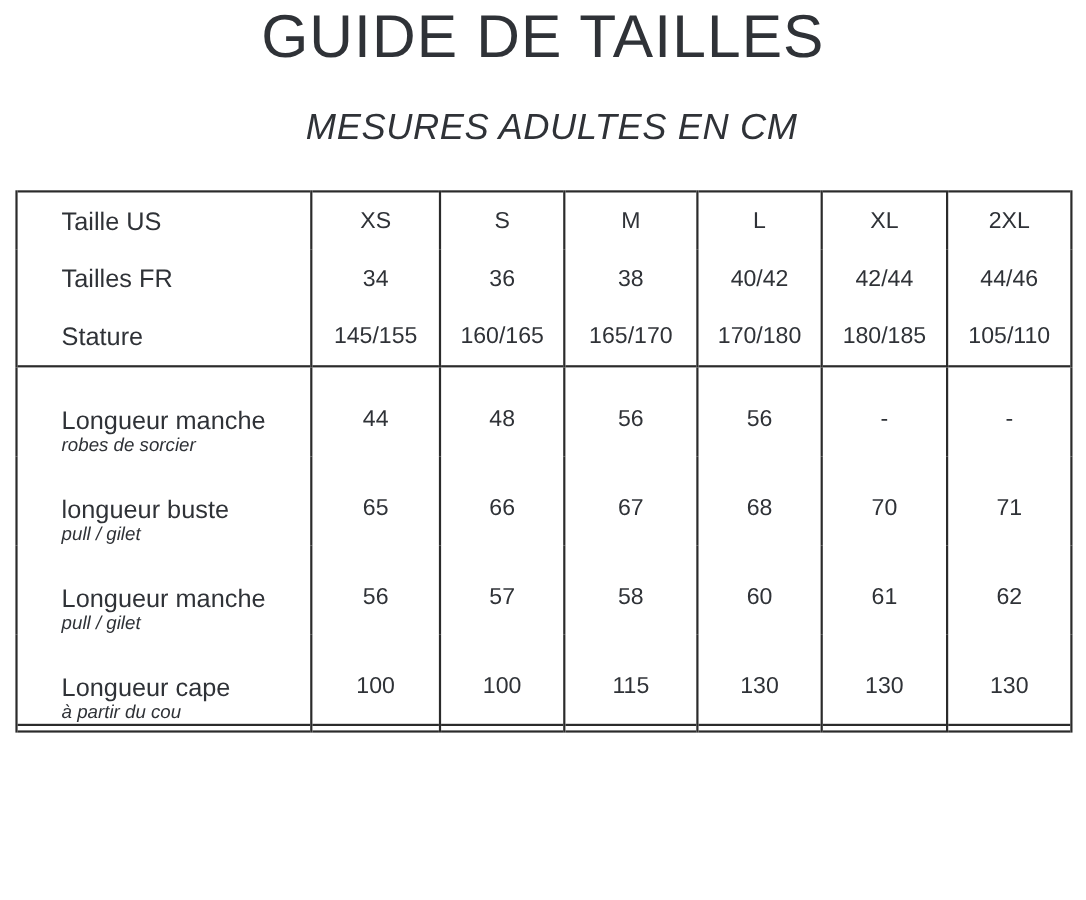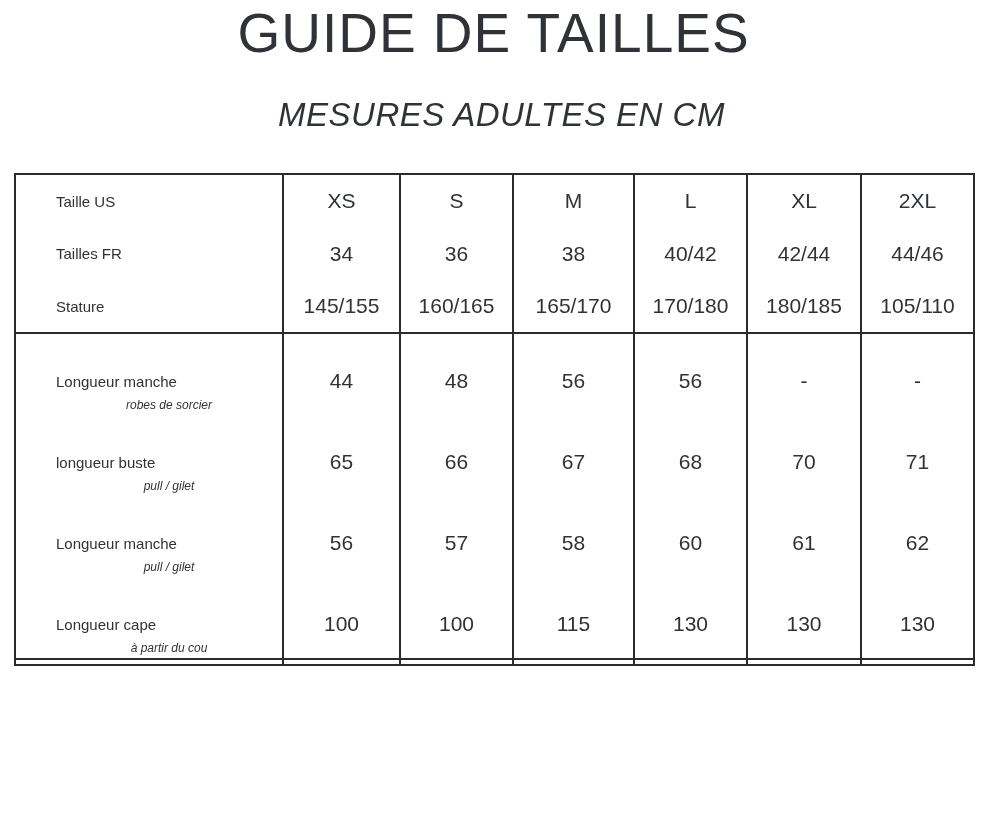--- a/index.html
+++ b/index.html
@@ -57,28 +57,27 @@
   tr.row-tall td {
     vertical-align: top;
     padding-top: 35px;
   }
   tr.row-strip { height: 6px; }
   td.label-cell {
     text-align: left;
     padding-left: 40px;
   }
   .row-label {
-    font-size: 15px;
+    font-size: 23px;
     line-height: 26px;
   }
   .row-sublabel {
-    font-size: 12px;
+    font-size: 17px;
     font-style: italic;
     line-height: 20px;
-    text-align: center;
   }
 </style>
 </head>
 <body>
 
 <h1 class="page-title">GUIDE DE TAILLES</h1>
 <h2 class="page-subtitle">MESURES ADULTES EN CM</h2>
 
 <table class="size-guide">
   <colgroup>

